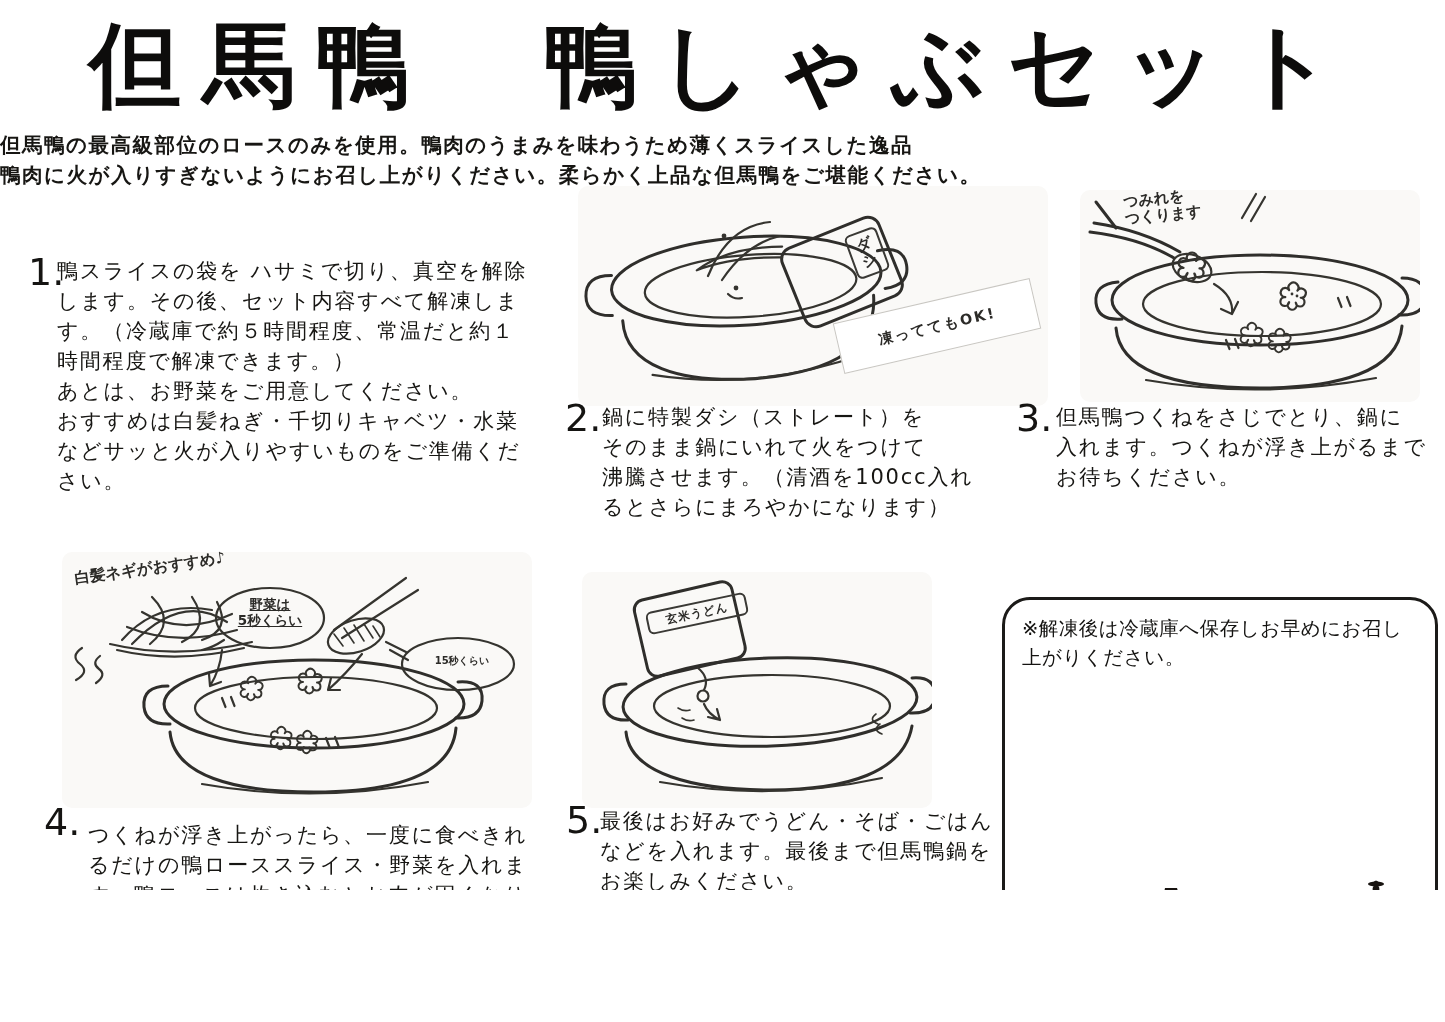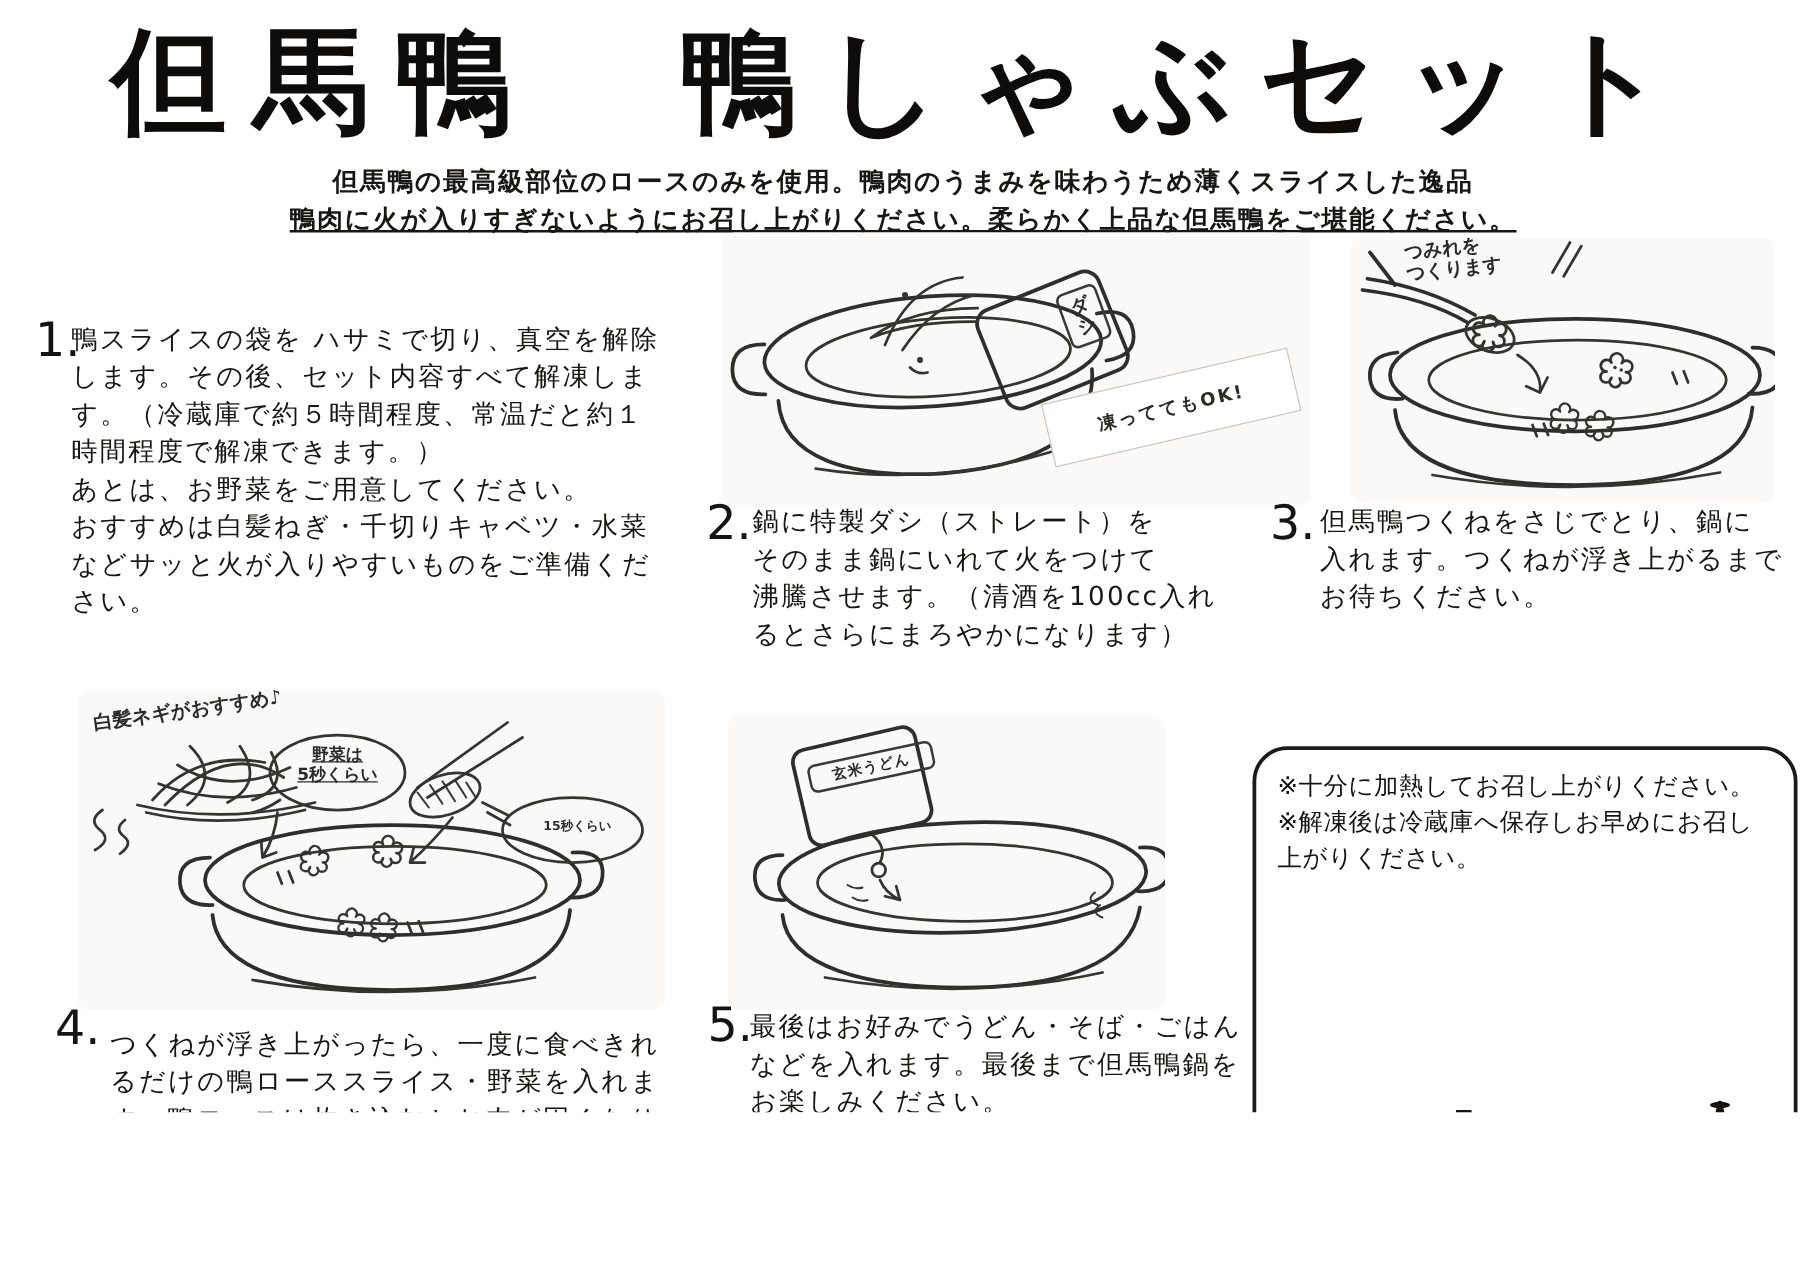--- a/index.html
+++ b/index.html
@@ -1,21 +1,21 @@
 <!DOCTYPE html>
 <html><head>
 <meta charset="utf-8">
 <style>
   html,body{margin:0;padding:0;background:#ffffff;}
   #page{position:relative;width:1445px;height:890px;background:#ffffff;overflow:hidden;
         font-family:"DejaVu Sans","Liberation Sans",sans-serif;color:#1c1b19;}
   .abs{position:absolute;}
   #title{left:0;right:0;top:4px;text-align:center;font-size:92px;font-weight:800;
          letter-spacing:22px;white-space:nowrap;color:#0d0c0b;}
-  .subtitle{left:0;right:0;text-align:center;font-size:20.5px;font-weight:600;
+  .subtitle{left:0;right:0;text-align:left;font-size:20.5px;font-weight:600;
             letter-spacing:1.5px;color:#171613;}
   .step-num{font-size:38px;font-weight:500;color:#151412;}
   .step-text{font-size:21px;line-height:30px;letter-spacing:1.8px;white-space:pre-line;color:#171613;}
   .illus{border-radius:10px;background:#faf9f7;}
   .sk {stroke:#2f2e2b;stroke-width:3;fill:none;stroke-linecap:round;stroke-linejoin:round;}
   .sk2{stroke:#35342f;stroke-width:2.2;fill:none;stroke-linecap:round;stroke-linejoin:round;}
   .skt{stroke:#35342f;stroke-width:1.6;fill:none;stroke-linecap:round;}
   .cloud{stroke:#35342f;stroke-width:2;fill:none;stroke-linecap:round;stroke-linejoin:round;}
   .dot{fill:#35342f;stroke:none;}
   .hand{white-space:pre-line;font-weight:600;color:#2c2b28;}
@@ -30,21 +30,21 @@
   #logo-arrows{font-size:15px;letter-spacing:-1px;color:#171310;position:relative;top:-4px;}
   #logo-subname{font-size:16.5px;font-weight:800;letter-spacing:1px;color:#171310;text-align:center;margin-left:46px;margin-top:-3px;}
 </style>
 </head>
 <body>
 
 <div id="page">
 
   <div id="title" class="abs">但馬鴨　鴨しゃぶセット</div>
   <div class="abs subtitle" style="top:131px;">但馬鴨の最高級部位のロースのみを使用。鴨肉のうまみを味わうため薄くスライスした逸品</div>
-  <div class="abs subtitle" style="top:161px;text-decoration:underline;">鴨肉に火が入りすぎないようにお召し上がりください。柔らかく上品な但馬鴨をご堪能ください。</div>
+  <div class="abs subtitle" style="top:161px;">鴨肉に火が入りすぎないようにお召し上がりください。柔らかく上品な但馬鴨をご堪能ください。</div>
 
   <div class="abs step-num" style="left:28px;top:250px;">1.</div>
   <div class="abs step-text" style="left:57px;top:256px;width:500px;">鴨スライスの袋を ハサミで切り、真空を解除
 します。その後、セット内容すべて解凍しま
 す。（冷蔵庫で約５時間程度、常温だと約１
 時間程度で解凍できます。）
 あとは、お野菜をご用意してください。
 おすすめは白髪ねぎ・千切りキャベツ・水菜
 などサッと火が入りやすいものをご準備くだ
 さい。</div>
@@ -181,21 +181,20 @@
     </svg>
     <div class="abs packet-label hand" style="left:64px;top:30px;width:92px;font-size:11.5px;letter-spacing:1px;padding:2px 3px;transform:rotate(-12deg);">玄米うどん</div>
   </div>
 
   <div class="abs step-num" style="left:566px;top:798px;">5.</div>
   <div class="abs step-text" style="left:600px;top:806px;width:412px;">最後はお好みでうどん・そば・ごはん
 などを入れます。最後まで但馬鴨鍋を
 お楽しみください。</div>
 
   <div id="notes-box" class="abs" style="left:1002px;top:597px;width:436px;height:390px;">
-    <p class="note-item">※十分に加熱してお召し上がりください。</p>
     <p class="note-item">※解凍後は冷蔵庫へ保存しお早めにお召し上がりください。</p>
   </div>
 
   <div class="abs" style="left:1114px;top:876px;width:310px;">
     <svg width="302" height="58" viewBox="0 0 302 58">
       <rect class="logo-black" x="34" y="46" width="234" height="2.4"></rect>
       <rect class="logo-black" x="42" y="51" width="218" height="1.6"></rect>
       <path class="logo-black" d="M 40,22 h 9 l 2,-10 h 12 l 3,10 h 8 v 16 h -34 z"></path>
       <circle class="logo-black" cx="47" cy="41" r="6"></circle>
       <circle class="logo-black" cx="68" cy="40" r="7"></circle>

